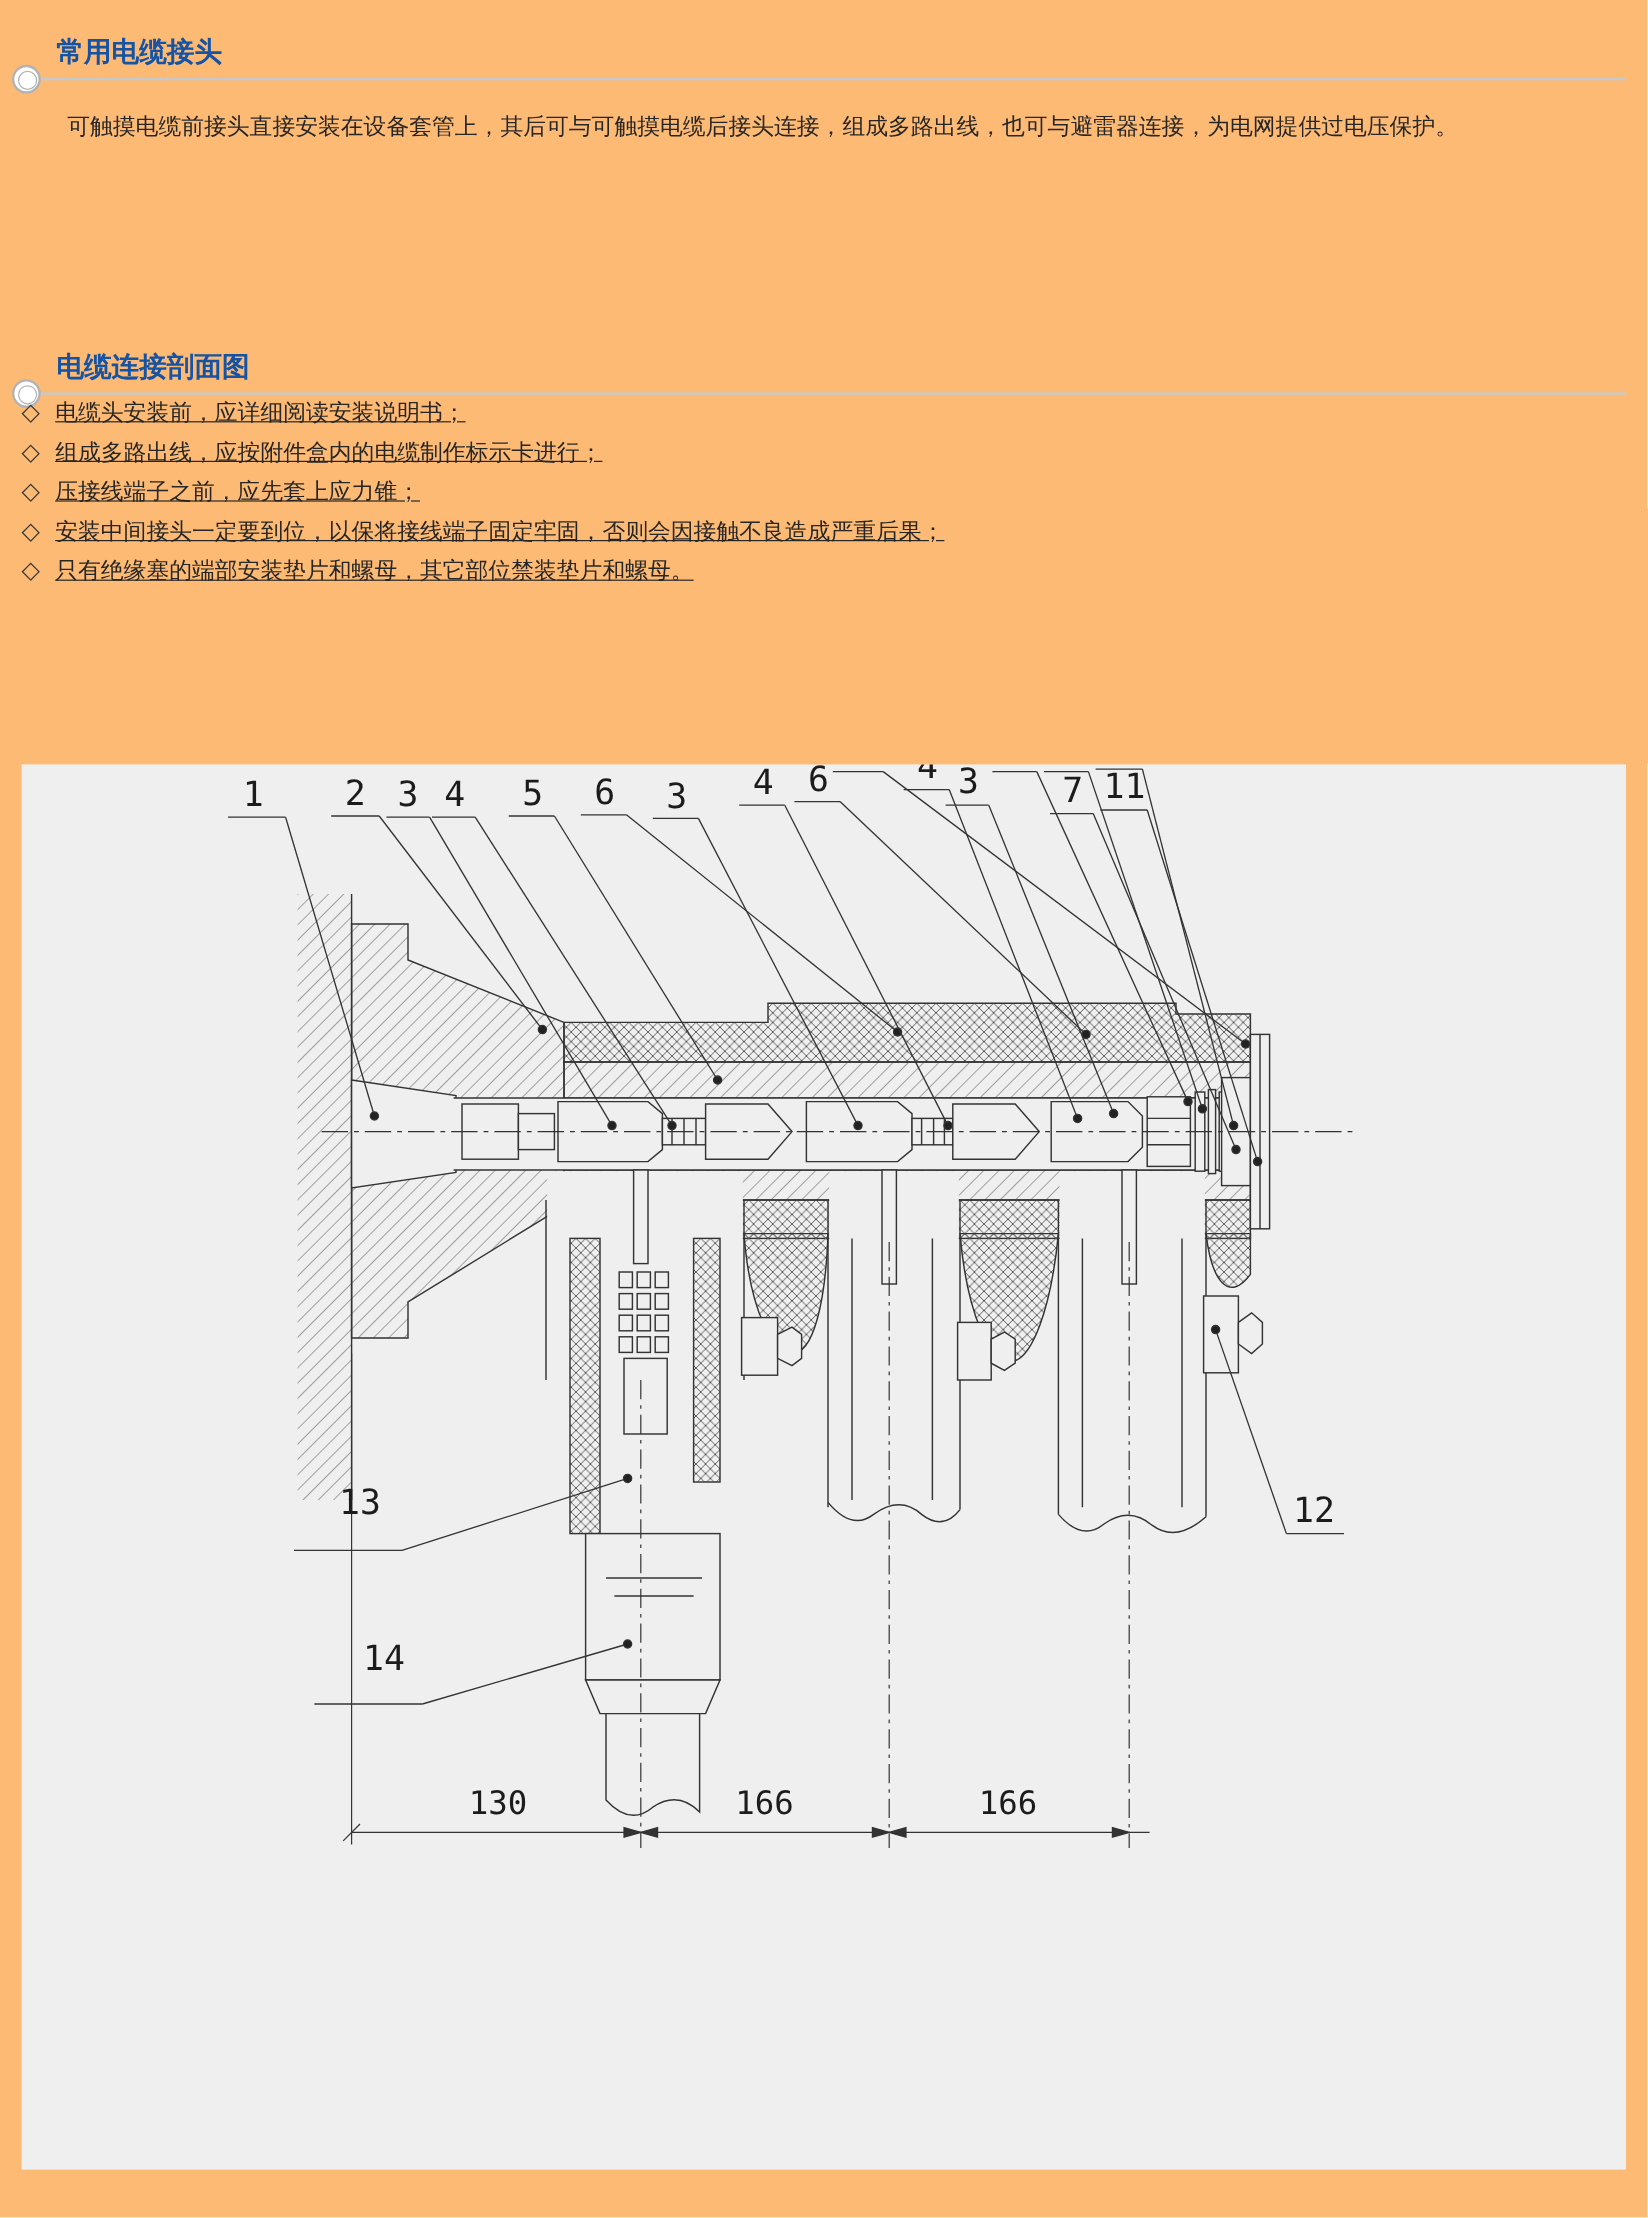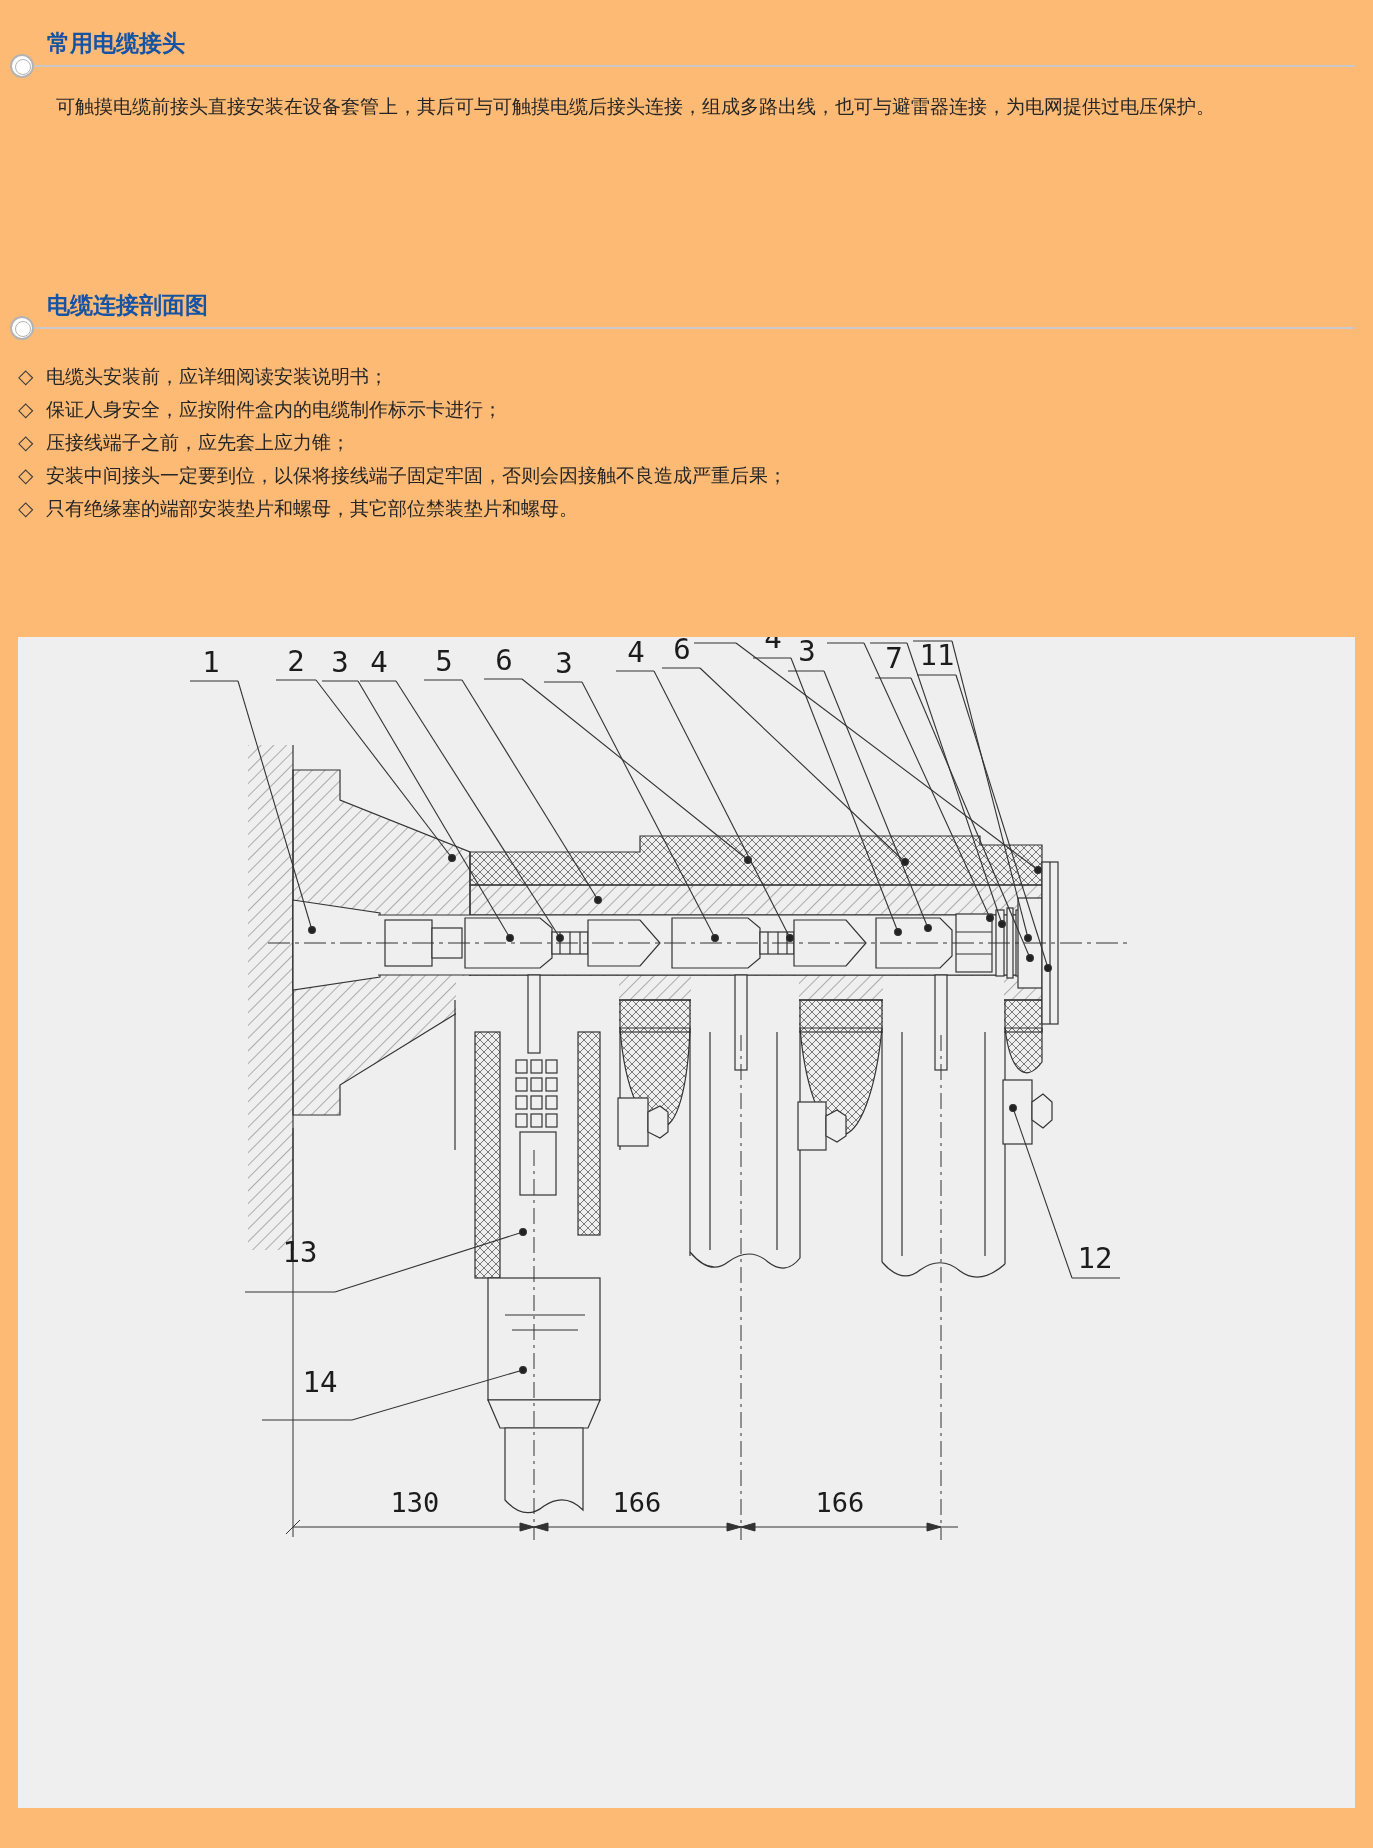--- a/index.html
+++ b/index.html
@@ -8,21 +8,21 @@
   .section-head{position:absolute;left:0;right:0;height:50px;}
   .head-title{position:absolute;left:47px;top:0;font-size:23px;font-weight:bold;color:#1553a4;}
   .head-line{position:absolute;left:30px;right:18px;height:2px;background:#c9c9c9;}
   .head-ring{position:absolute;left:10px;width:24px;height:24px;border:2px solid #b3b3b3;
              border-radius:50%;background:#fff;box-sizing:border-box;}
   .head-ring:after{content:"";position:absolute;left:3px;top:3px;width:14px;height:14px;
              border:1px solid #b3b3b3;border-radius:50%;}
   #paragraphs{position:absolute;left:18px;top:88px;width:1322px;font-size:19px;line-height:37px;
              text-align:justify;color:#262626;}
   #paragraphs p{margin:0;text-indent:2em;}
-  #bullets{position:absolute;left:18px;top:360px;width:1322px;font-size:19px;color:#262626;}
+  #bullets{position:absolute;left:18px;top:328px;width:1322px;font-size:19px;color:#262626;text-decoration:underline;}
   .bullet-row{height:33px;line-height:33px;}
   .bullet-marker{display:inline-block;width:28px;color:#3a3a3a;font-size:20px;}
   #diagram-box{position:absolute;left:18px;top:637px;width:1337px;height:1171px;background:#efefef;}
   svg text{font-family:"DejaVu Sans Mono","Liberation Mono",monospace;fill:#1c1c1c;}
 </style>
 </head>
 <body>
 
 <div id="page">
 
@@ -37,21 +37,21 @@
     </div>
 
   <div class="section-head" style="top:290px;text-decoration:underline;">
     <div class="head-title">电缆连接剖面图</div>
     <div class="head-line" style="top:37px;"></div>
     <div class="head-ring" style="top:26px;"></div>
   </div>
 
   <div id="bullets">
       <div class="bullet-row"><span class="bullet-marker">◇</span><span>电缆头安装前，应详细阅读安装说明书；</span></div>
-      <div class="bullet-row"><span class="bullet-marker">◇</span><span>保证人身安全，应按附件盒内的电缆制作标示卡进行；</span></div>
+      <div class="bullet-row"><span class="bullet-marker">◇</span><span>组成多路出线，应按附件盒内的电缆制作标示卡进行；</span></div>
       <div class="bullet-row"><span class="bullet-marker">◇</span><span>压接线端子之前，应先套上应力锥；</span></div>
       <div class="bullet-row"><span class="bullet-marker">◇</span><span>安装中间接头一定要到位，以保将接线端子固定牢固，否则会因接触不良造成严重后果；</span></div>
       <div class="bullet-row"><span class="bullet-marker">◇</span><span>只有绝缘塞的端部安装垫片和螺母，其它部位禁装垫片和螺母。</span></div>
     </div>
 
   <div id="diagram-box">
     <svg id="drawing" width="1337" height="1171" viewBox="18 637 1337 1171" xmlns="http://www.w3.org/2000/svg">
       <defs>
         <pattern id="hatch" width="9" height="9" patternUnits="userSpaceOnUse" patternTransform="rotate(45)">
           <line x1="0" y1="0" x2="0" y2="9" stroke="#5a5a5a" stroke-width="0.9"></line>

